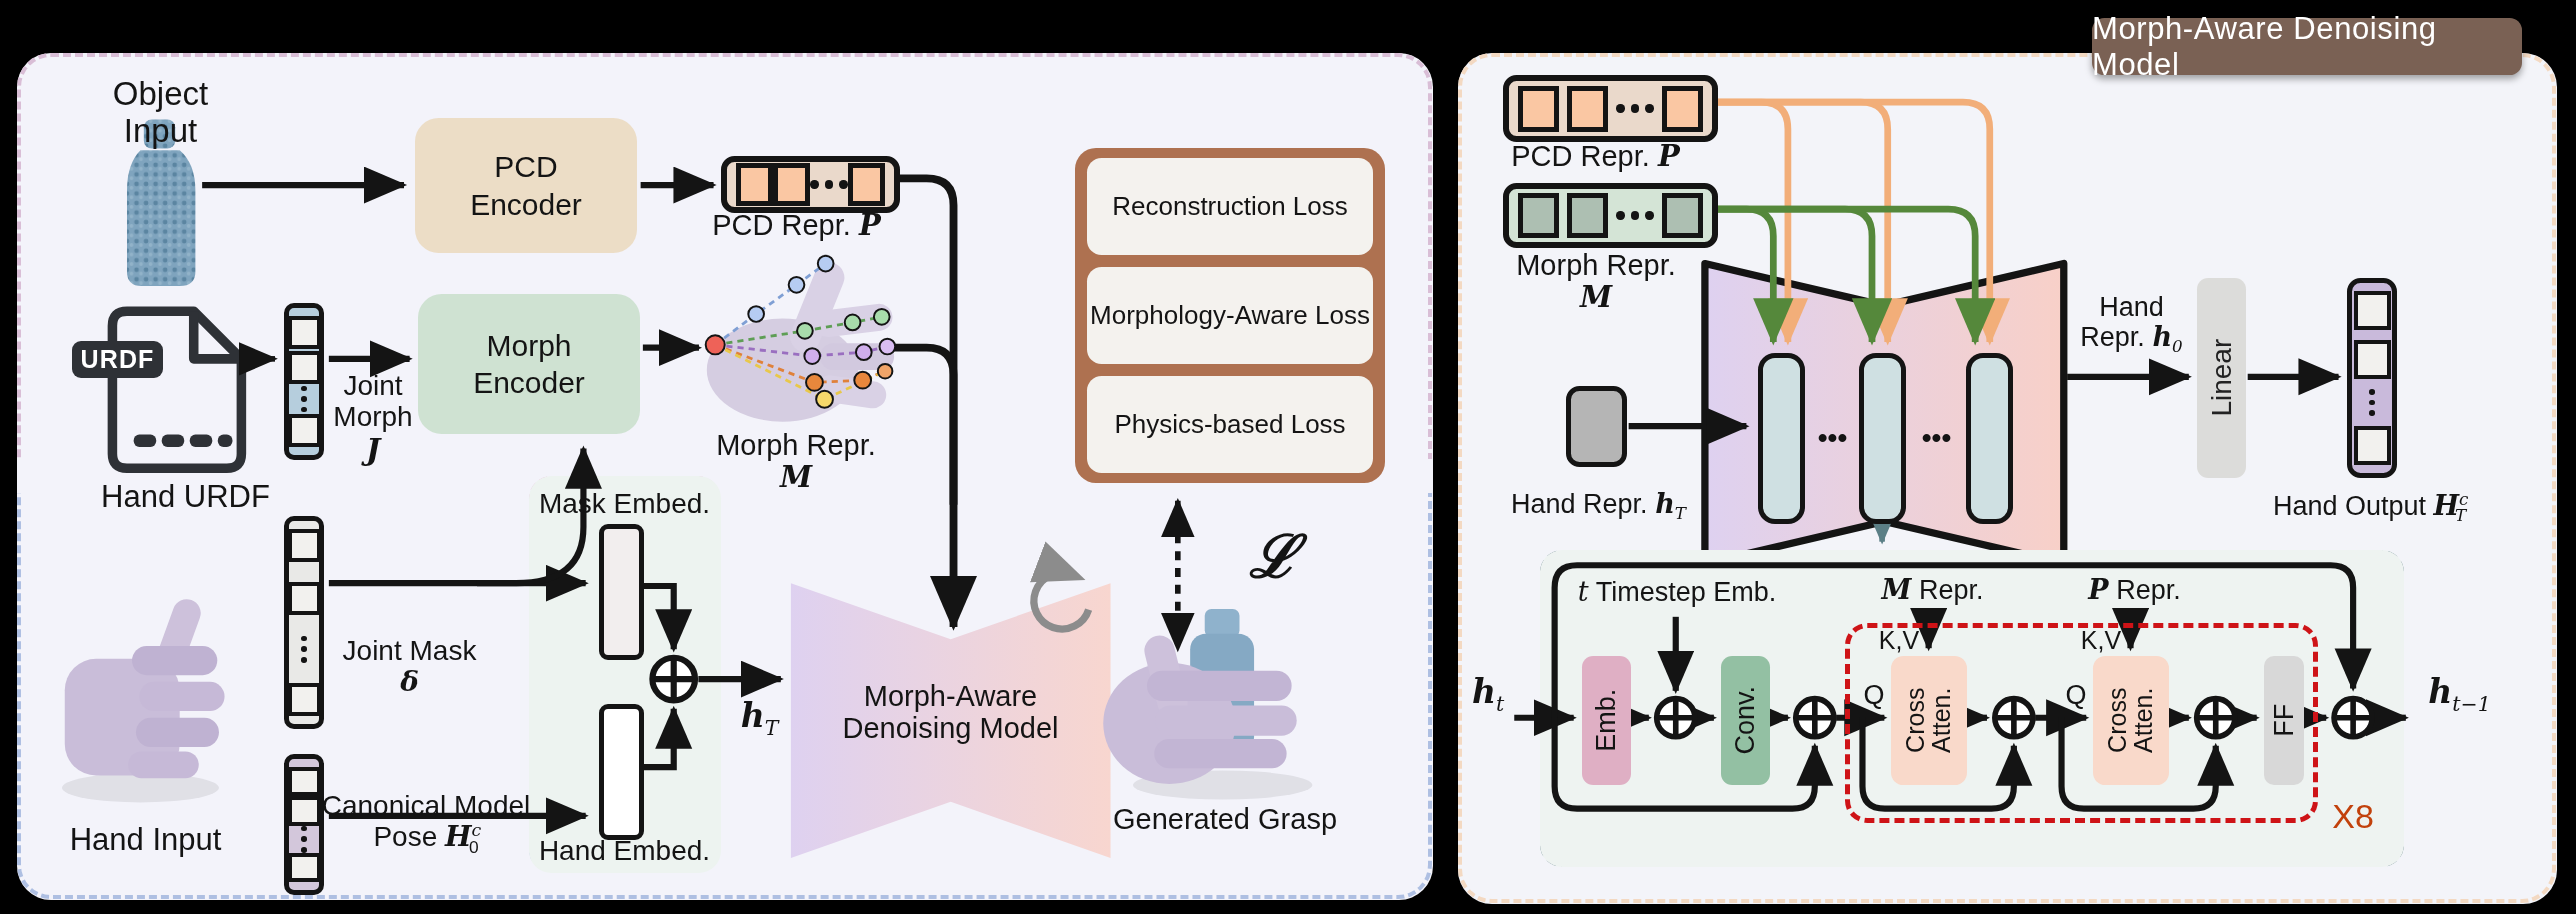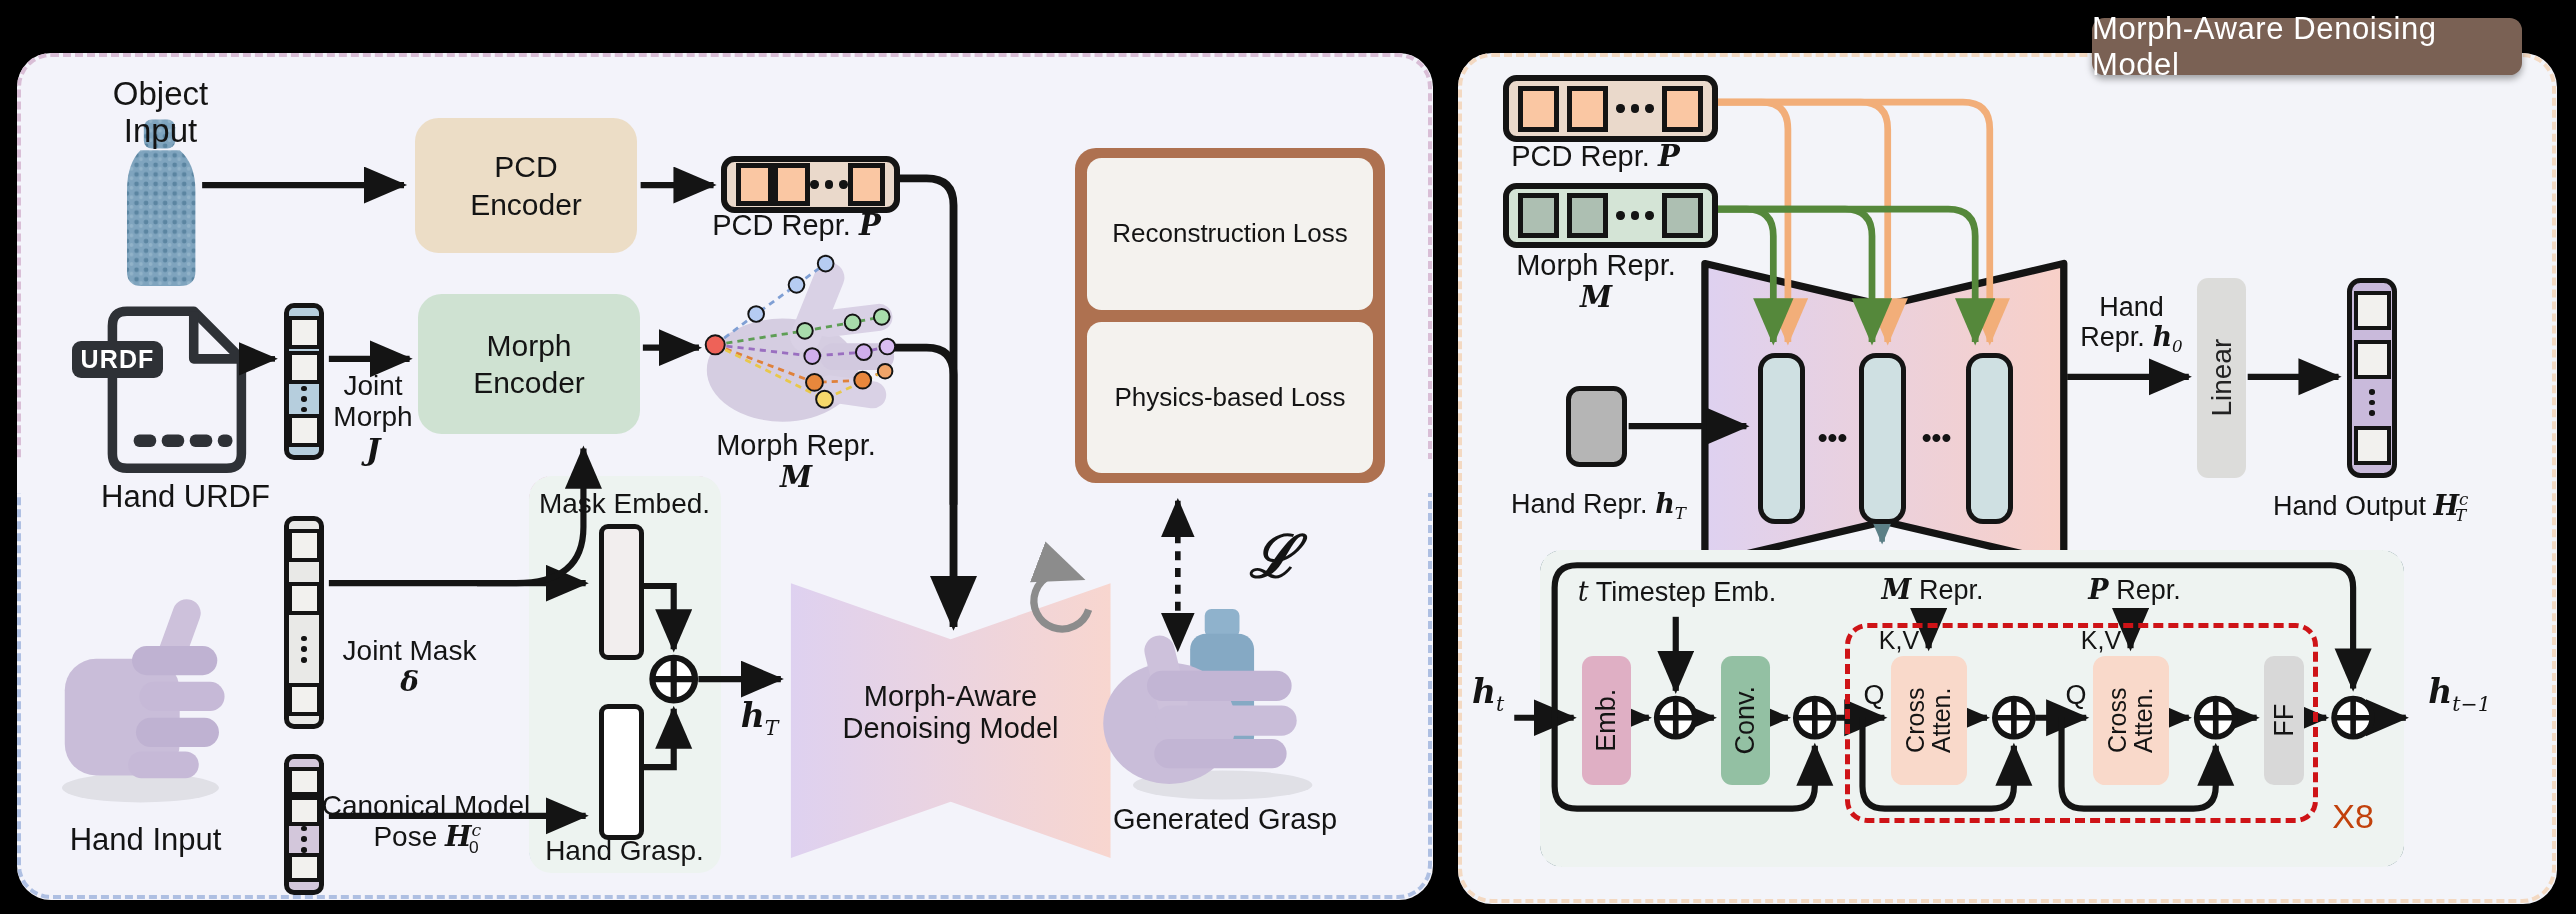--- a/index.html
+++ b/index.html
@@ -207,34 +207,37 @@
 
   <div class="dashedbox" style="left:529px;top:476px;width:192px;height:397px;background:#edf3f0;"></div>
   <div class="pborder" style="left:529px;top:476px;width:183px;height:388px;border-radius:22.4px;border-color:#e8bcd7;clip-path:inset(0 0 50% 0);"></div>
   <div class="pborder" style="left:529px;top:476px;width:183px;height:388px;border-radius:22.4px;border-color:#b3c4e4;clip-path:inset(50% 0 0 0);"></div>
   <div class="lbl" style="left:537px;top:488px;width:175px;font-size:28px;z-index:5;">
     <span>Mask Embed.</span>
   </div>
   <div class="bar" style="left:599px;top:524px;width:35px;height:126px;background:#f2eeee;z-index:4;"></div>
   <div class="bar" style="left:599px;top:704px;width:35px;height:126px;background:#ffffff;z-index:4;"></div>
   <div class="lbl" style="left:537px;top:835px;width:175px;font-size:28px;z-index:5;">
-    <span>Hand Grasp.</span>
+    <span>Hand Embed.</span>
   </div>
 
   <div class="lbl" style="left:726px;top:698px;width:67px;font-size:33px;z-index:5;">
     <span class="mathv">h</span><sub class="mathi">T</sub>
   </div>
 
   <div class="lbl" style="left:830px;top:680px;width:241px;font-size:29px;z-index:5;">
     <span>Morph-Aware</span><br><span>Denoising Model</span>
   </div>
 
   <div class="lossbox" style="left:1075px;top:148px;width:310px;height:335px;">
     <div class="lossitem">
         <span>Reconstruction Loss</span>
+      </div>
+    <div class="lossitem">
+        <span>Morphology-Aware Loss</span>
       </div>
     <div class="lossitem">
         <span>Physics-based Loss</span>
       </div>
   </div>
 
   <div class="lbl mathi" style="left:1234px;top:524px;width:79px;font-size:59px;font-weight:bold;z-index:5;">
     <span>ℒ</span>
   </div>
 

